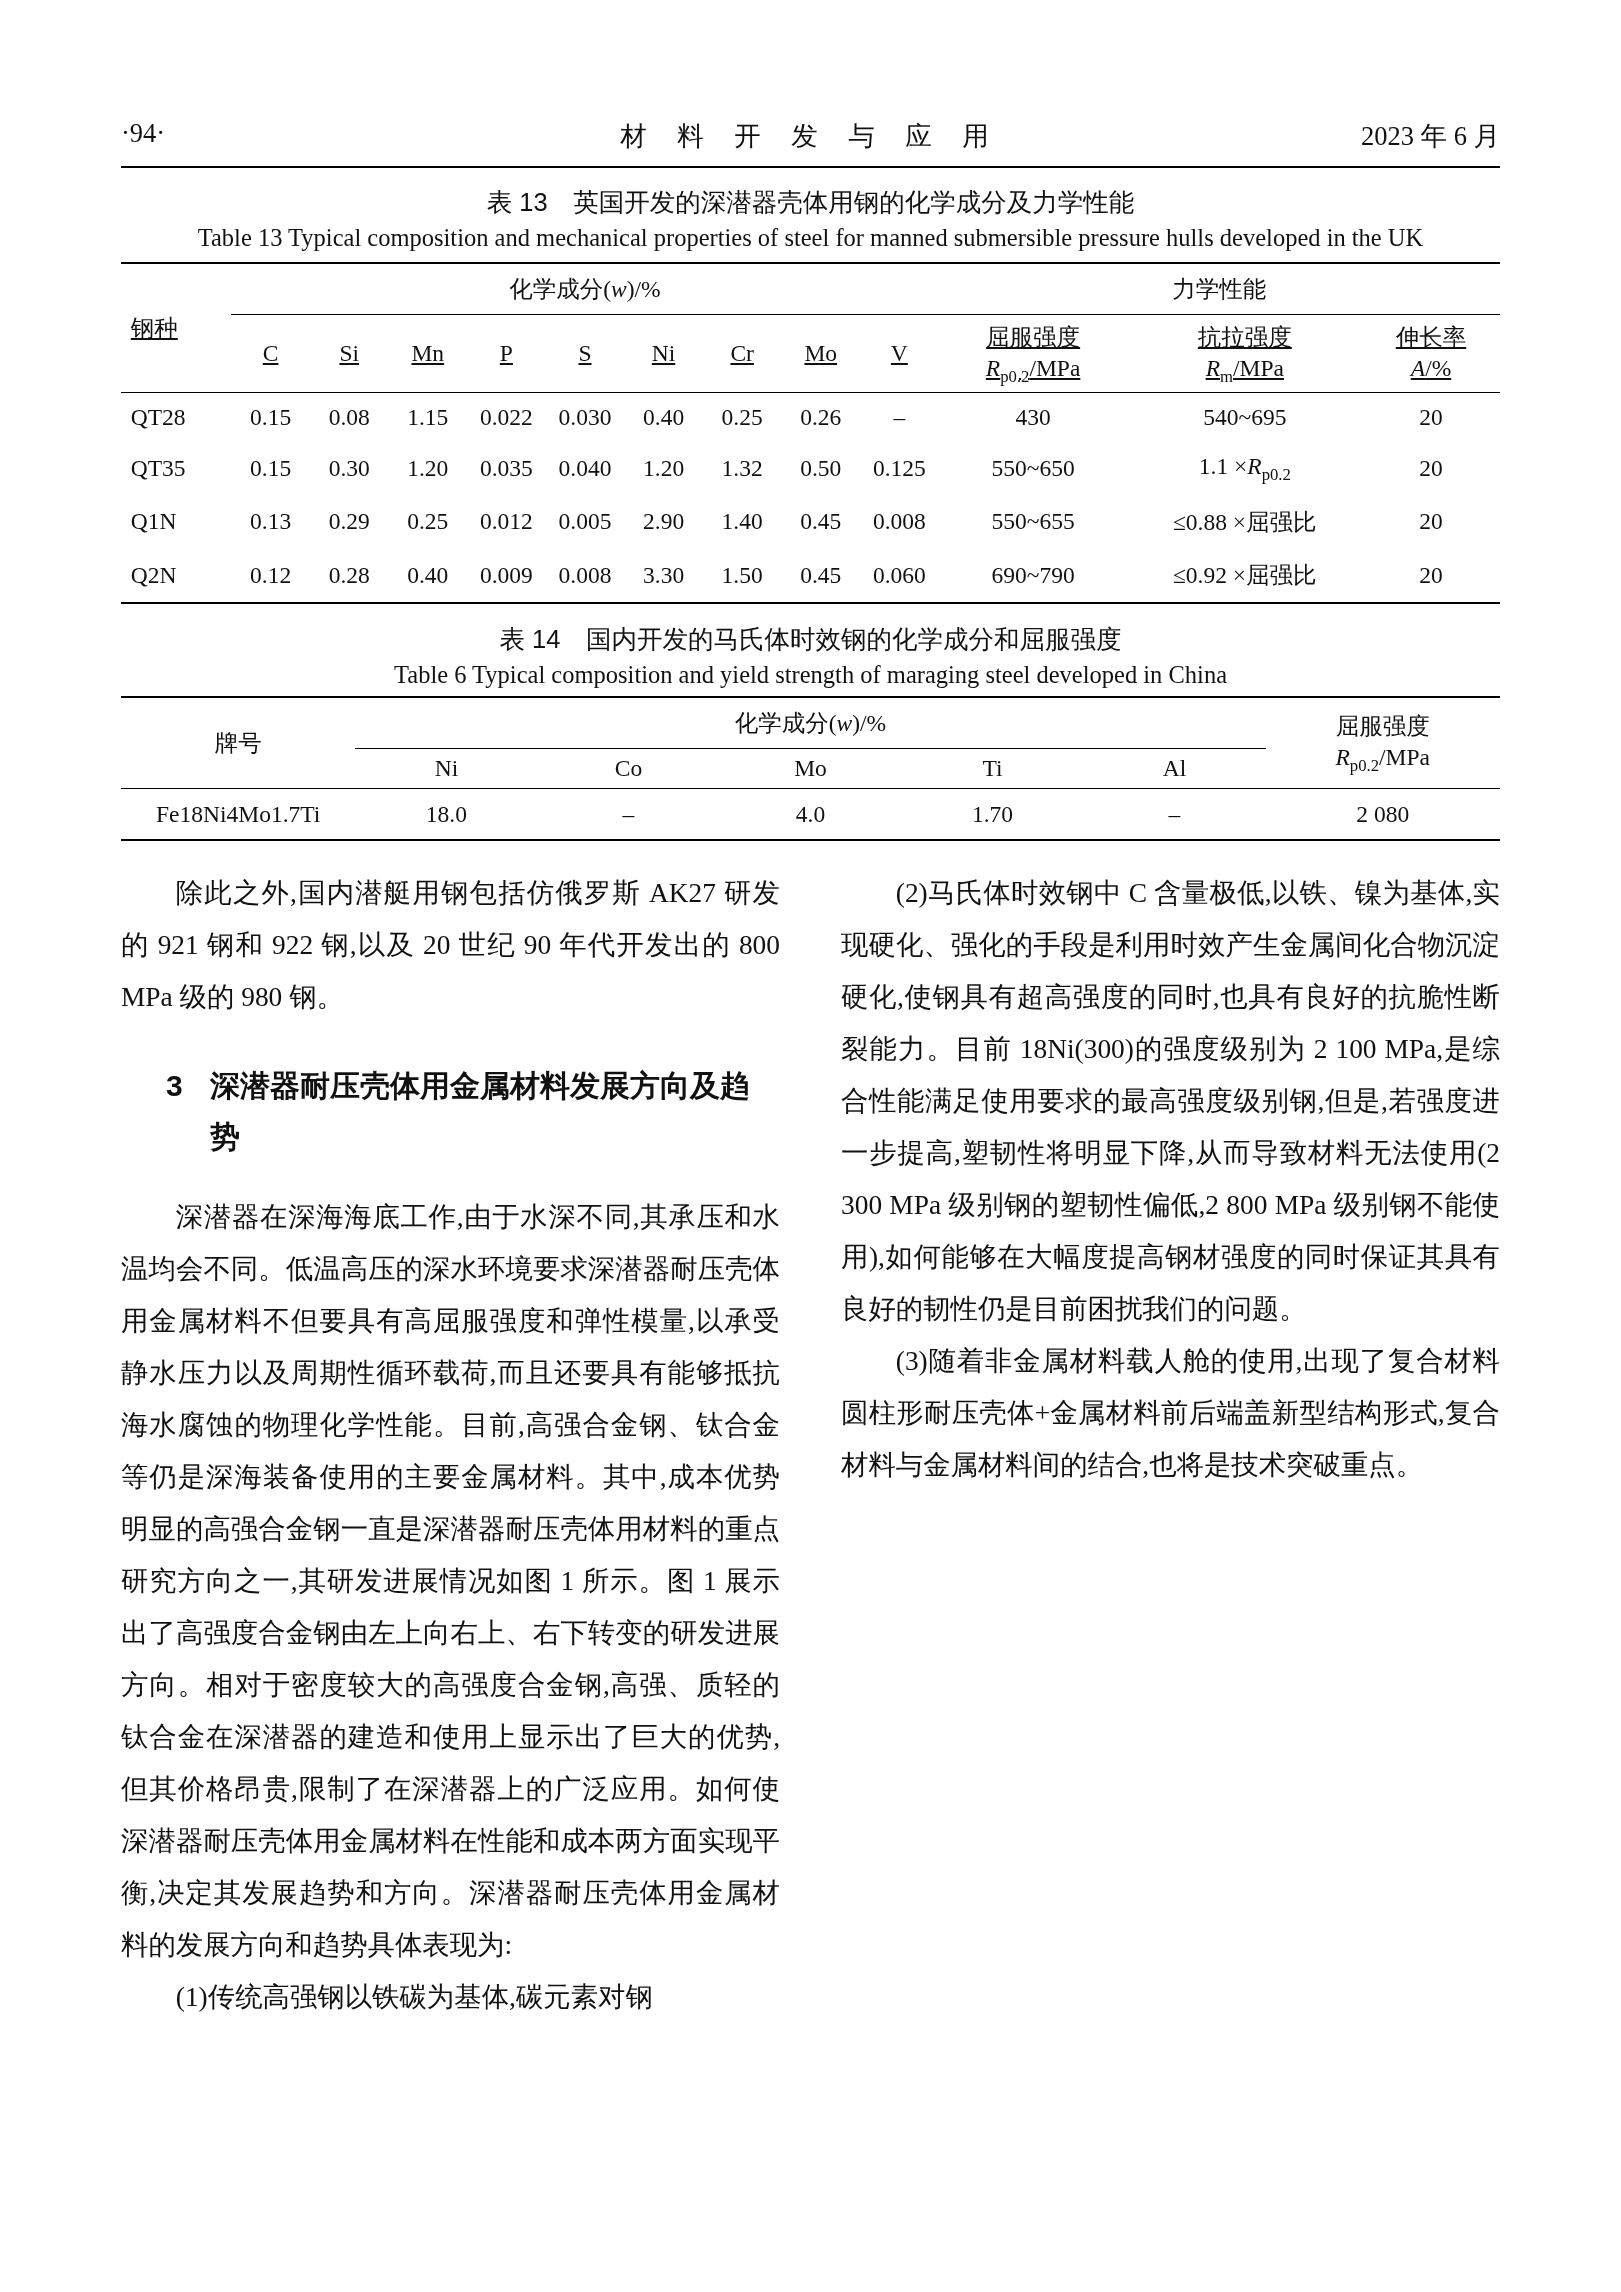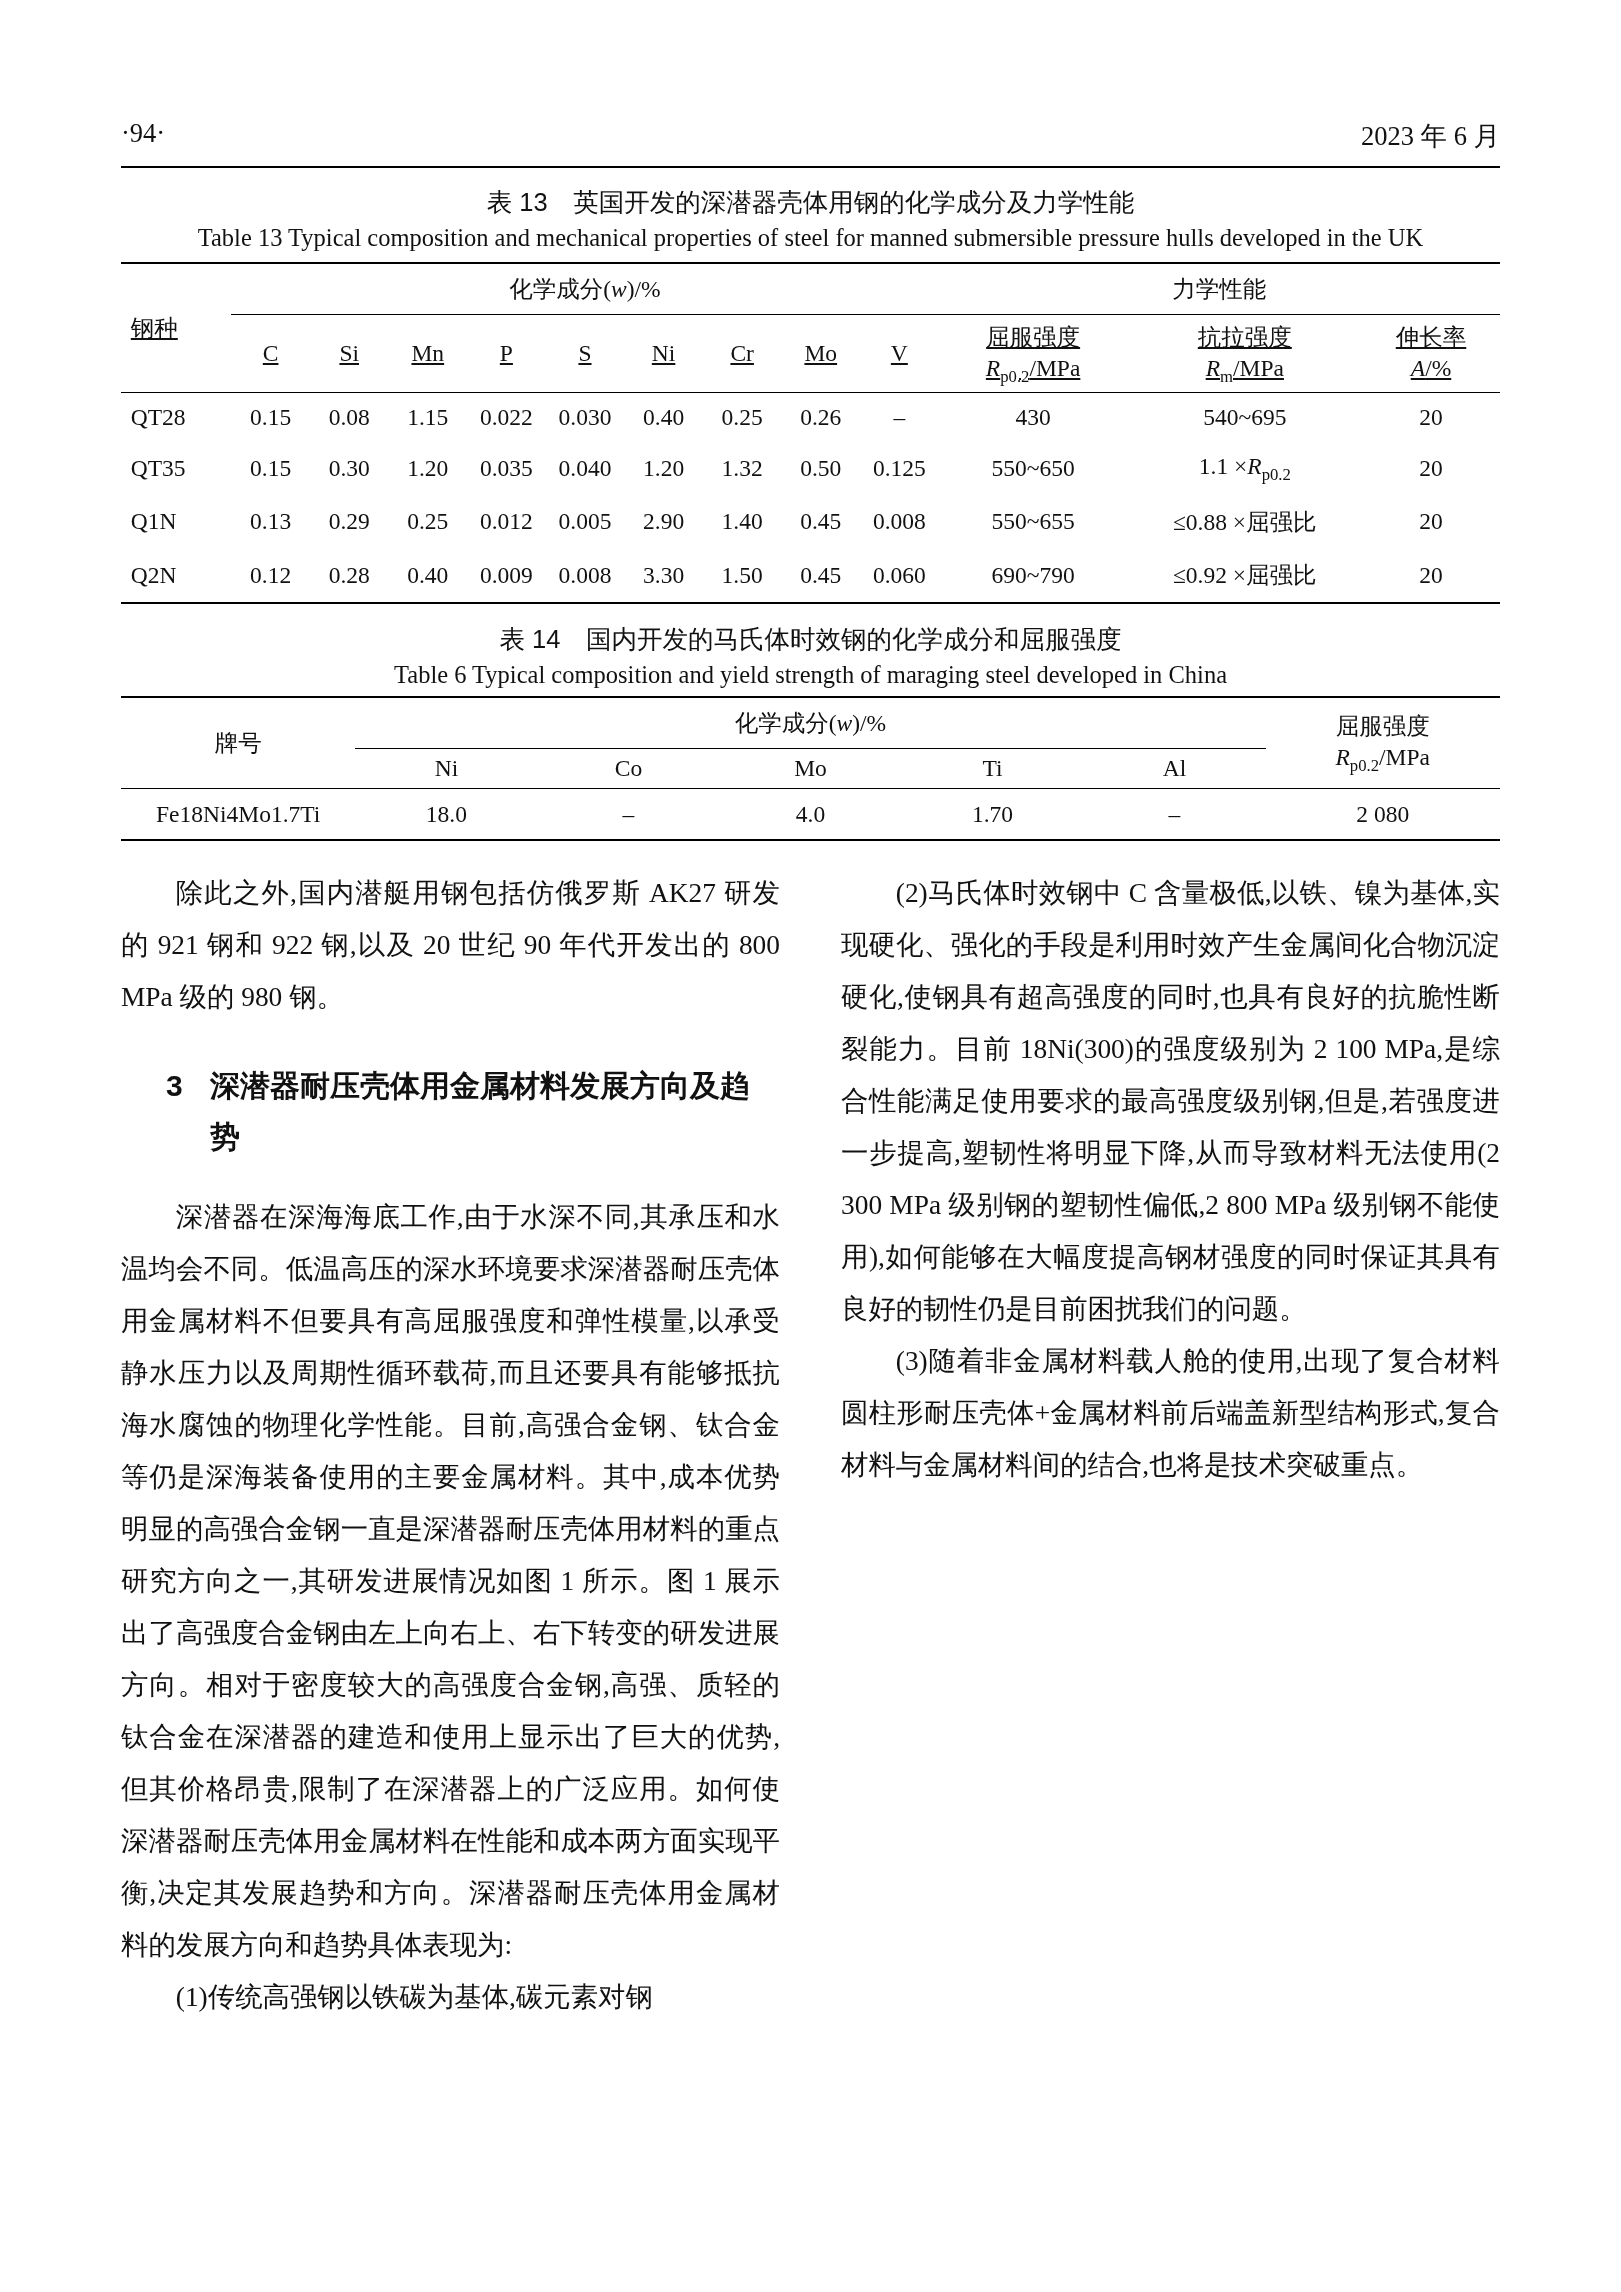--- a/index.html
+++ b/index.html
@@ -48,20 +48,21 @@
   }
   .section-num { flex:none; }
 </style>
 </head>
 <body>
 
 <div class="page">
 
   <header class="page-header">
     <span class="page-num">·94·</span>
+    <span class="journal-title">材 料 开 发 与 应 用</span>
     <span class="issue-date">2023 年 6 月</span>
   </header>
   <div class="header-rule"></div>
 
   <div class="caption-zh">表 13　英国开发的深潜器壳体用钢的化学成分及力学性能</div>
   <div class="caption-en">Table 13  Typical composition and mechanical properties of steel for manned submersible pressure hulls developed in the UK</div>
 
   <table class="tbl t13">
     <colgroup>
       <col style="width:8%">

